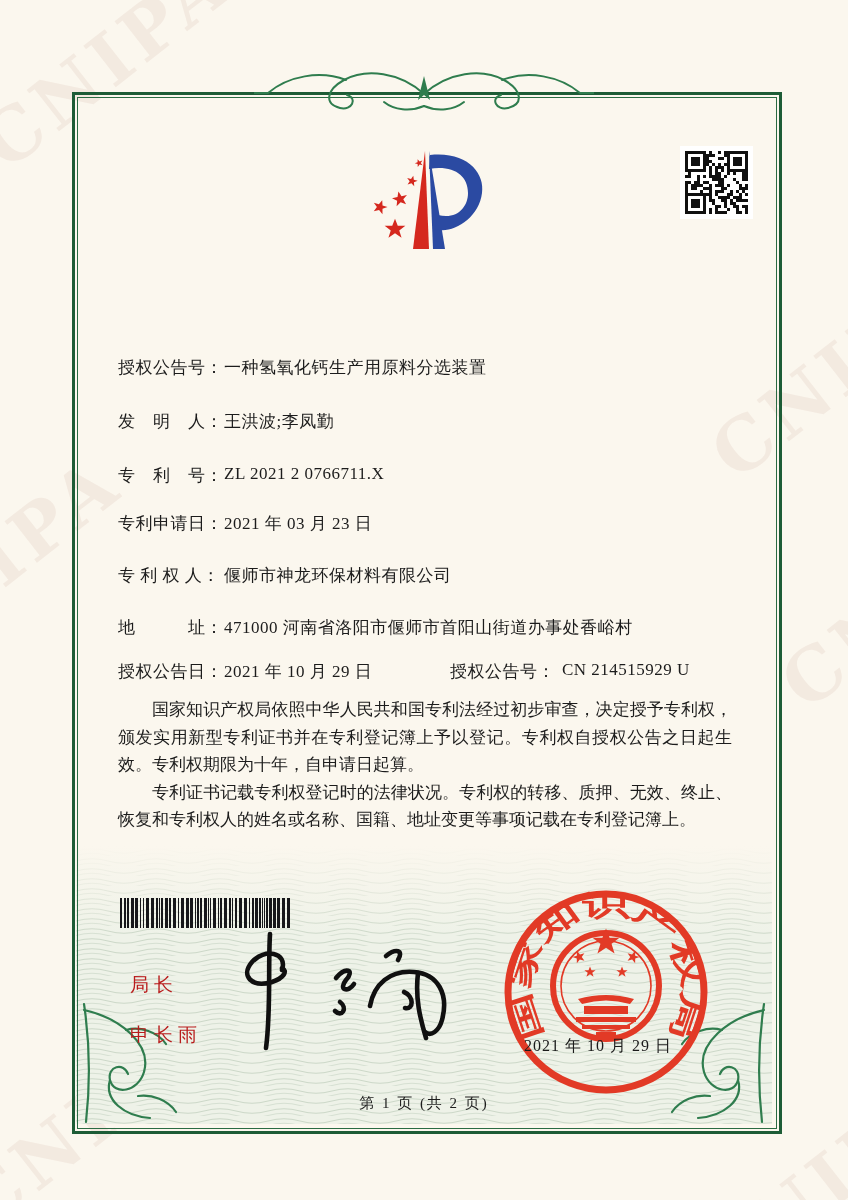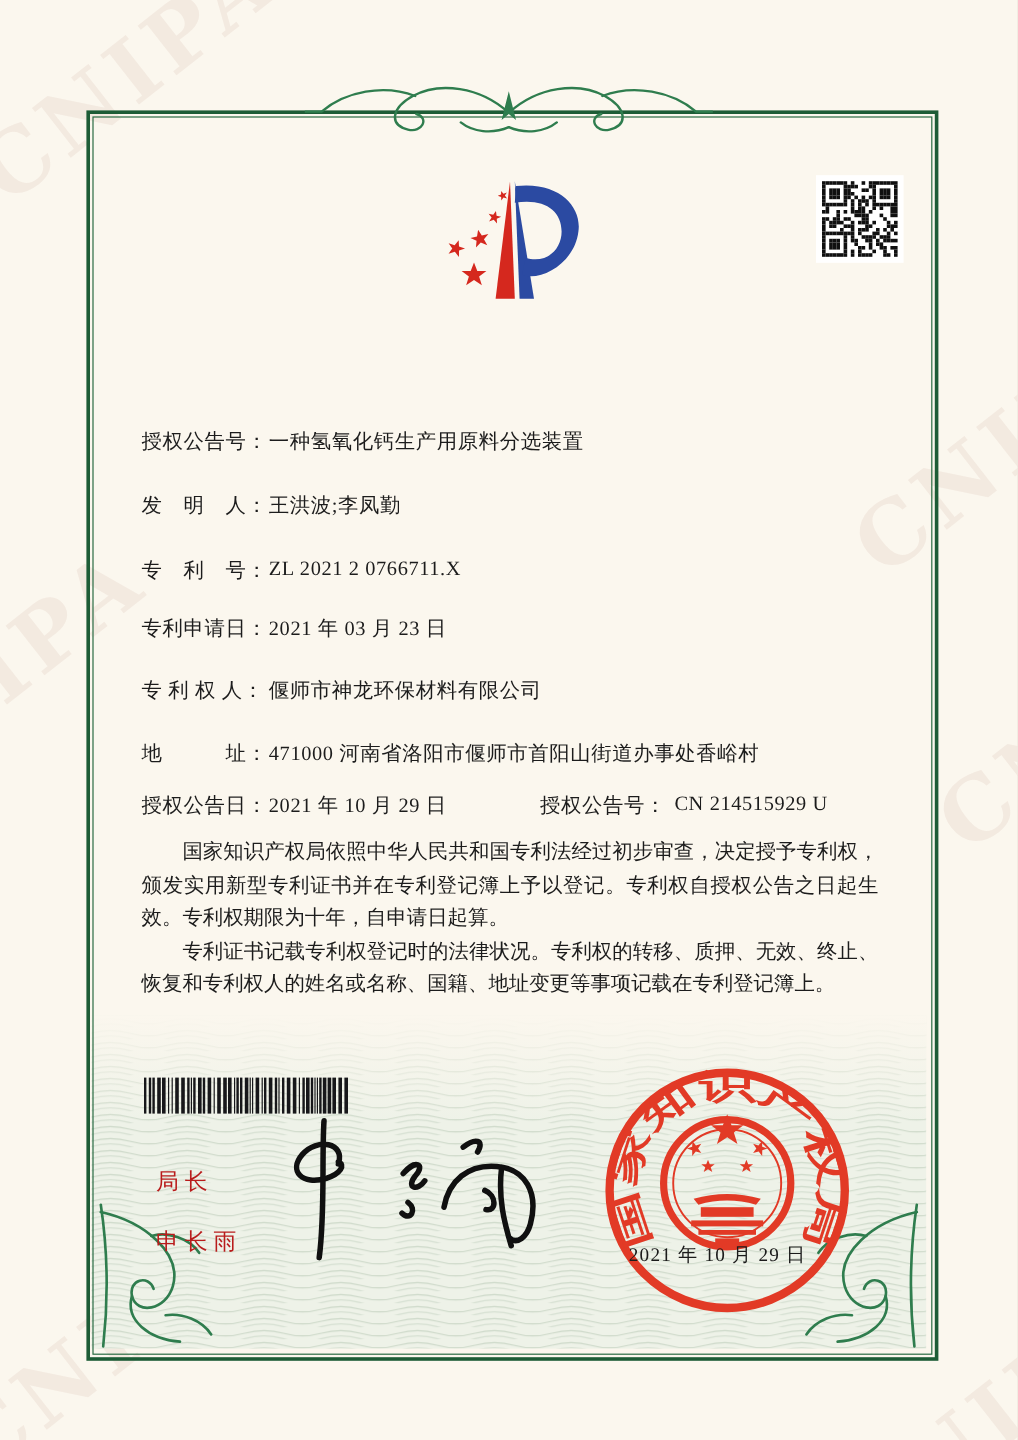--- a/index.html
+++ b/index.html
@@ -207,15 +207,16 @@
       <path transform="translate(122,86) scale(0.62)" d="M0,-9 L2.4,-2.8 9,-2.8 3.7,1.2 5.7,7.6 0,3.8 -5.7,7.6 -3.7,1.2 -9,-2.8 -2.4,-2.8 Z"></path>
       <path d="M78,113 Q106,105 134,113 L130,118 Q106,111 82,118 Z"></path>
       <rect x="84" y="120" width="44" height="8"></rect>
       <rect x="76" y="131" width="60" height="5"></rect>
       <rect x="82" y="139" width="48" height="4"></rect>
       <rect x="96" y="146" width="20" height="6"></rect>
     </g>
   </svg>
   <div class="abs sealdate">2021 年 10 月 29 日</div>
 
+  <div class="abs pgnum">第 1 页 (共 2 页)</div>
 
 
 </div>
 
 </body></html>

